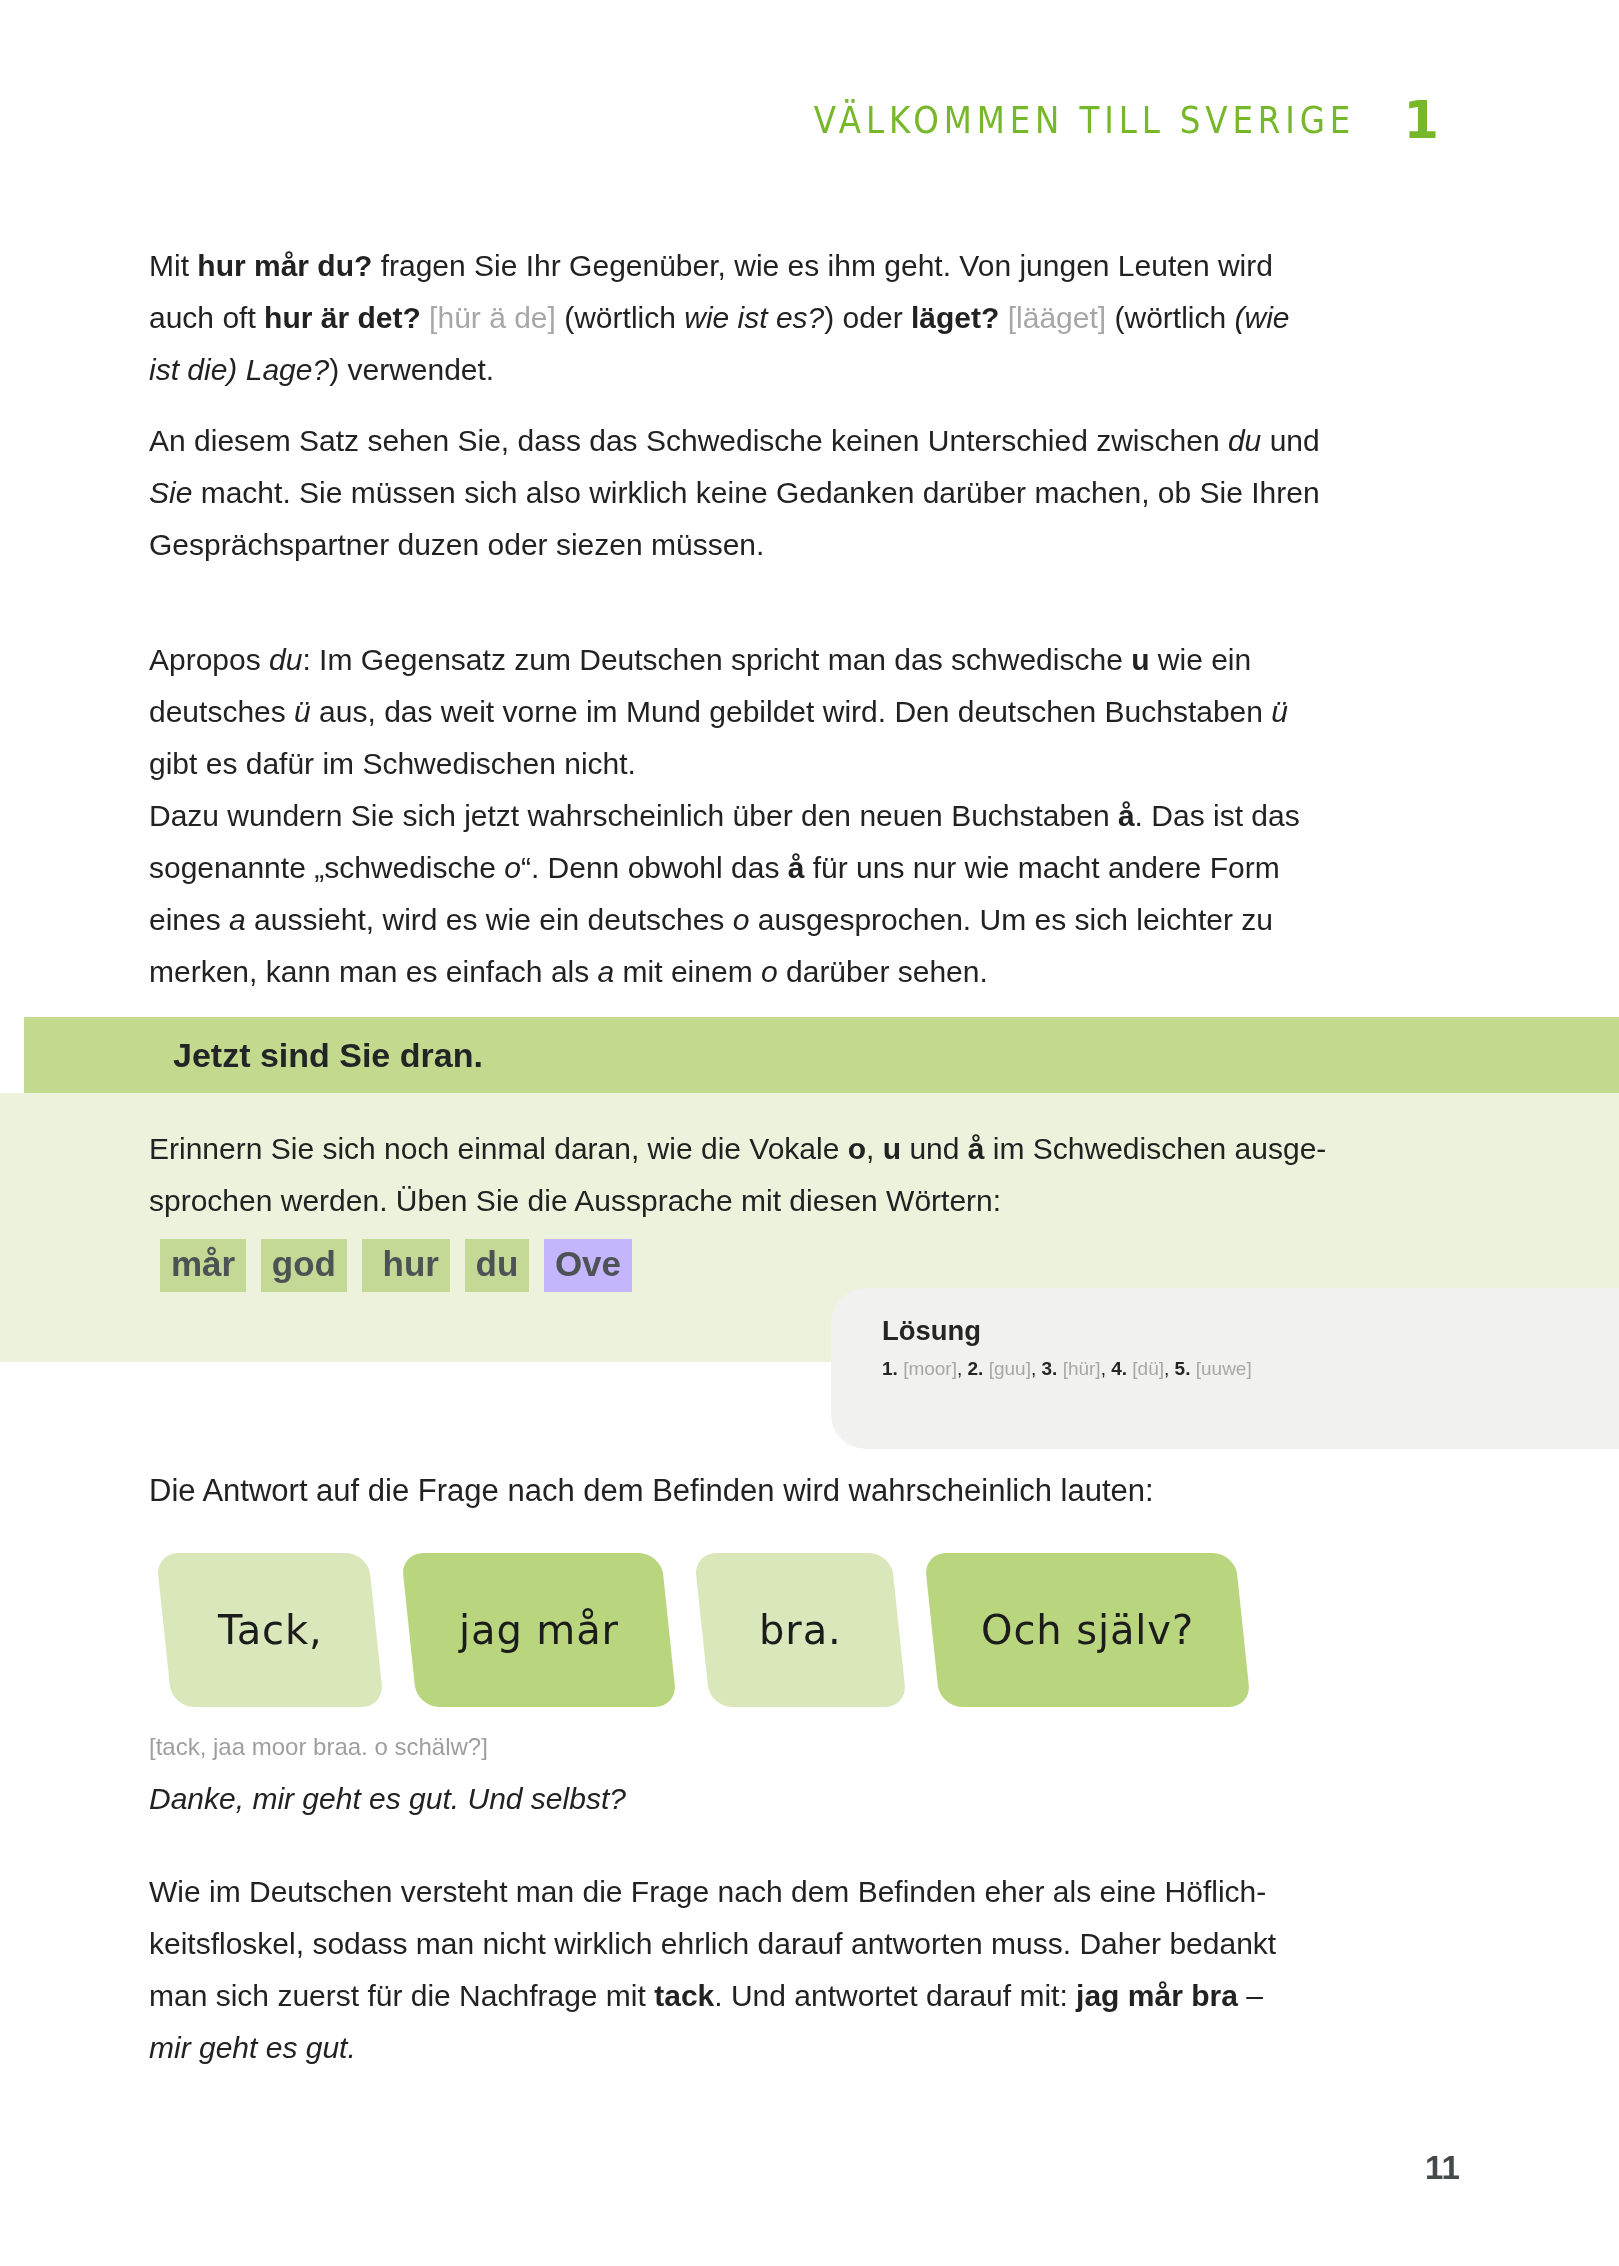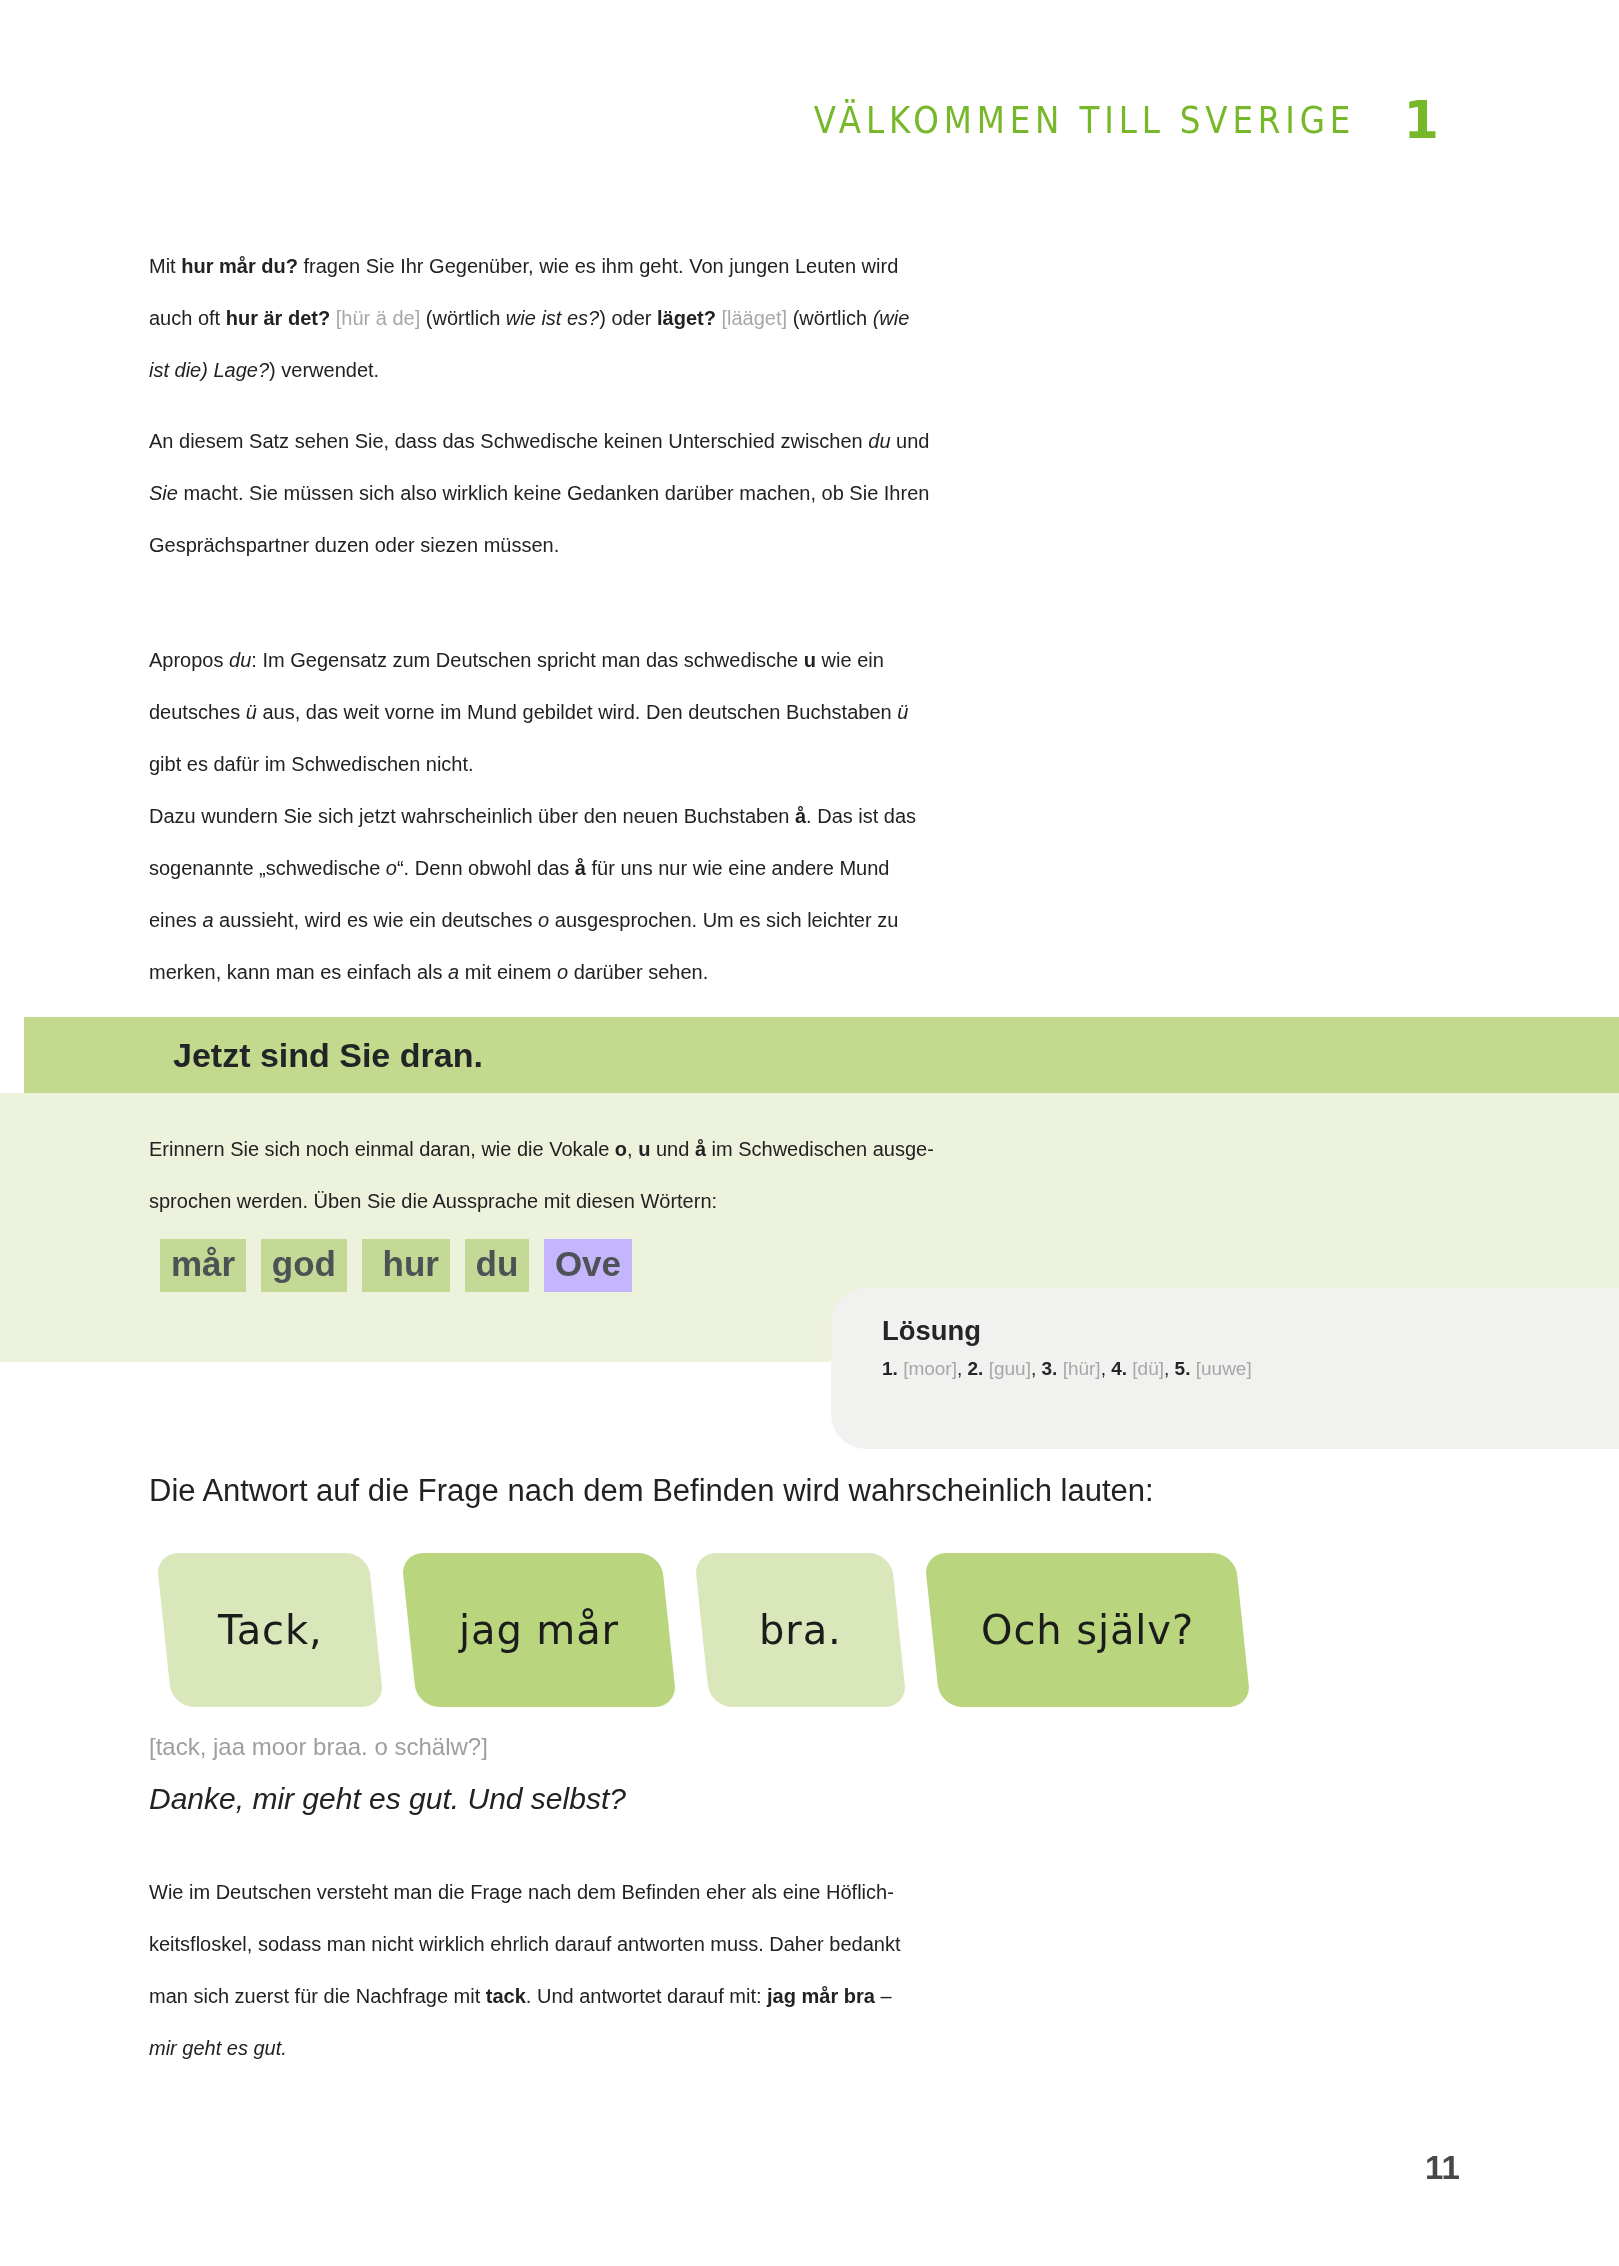--- a/index.html
+++ b/index.html
@@ -23,21 +23,21 @@
     transform:scaleX(.88); transform-origin:right center;
     white-space:nowrap;
   }
   .chapter-number {
     font-family:"DejaVu Sans", sans-serif;
     font-size:51px; font-weight:bold; line-height:1;
   }
 
   
   .textblock { position:absolute; left:149px; width:1334px; }
-  .tline { font-size:20px; line-height:52px; white-space:nowrap; }
+  .tline { font-size:30px; line-height:52px; white-space:nowrap; }
   .s-b { font-weight:bold; }
   .s-i { font-style:italic; }
   .s-g { color:#a7a7a7; }
 
   
   .task-banner {
     position:absolute; left:0; top:1017px; width:1619px; height:76px;
     display:flex; align-items:center;
   }
   .task-banner-title {
@@ -113,21 +113,21 @@
       <div class="tline"><span class="s-i">Sie</span><span> macht. Sie müssen sich also wirklich keine Gedanken darüber machen, ob Sie Ihren</span></div>
       <div class="tline"><span>Gesprächspartner duzen oder siezen müssen.</span></div>
     </div>
   <div class="textblock" style="top:634px;">
       <div class="tline"><span>Apropos </span><span class="s-i">du</span><span>: Im Gegensatz zum Deutschen spricht man das schwedische </span><span class="s-b">u</span><span> wie ein</span></div>
       <div class="tline"><span>deutsches </span><span class="s-i">ü</span><span> aus, das weit vorne im Mund gebildet wird. Den deutschen Buchstaben </span><span class="s-i">ü</span></div>
       <div class="tline"><span>gibt es dafür im Schwedischen nicht.</span></div>
     </div>
   <div class="textblock" style="top:790px;">
       <div class="tline"><span>Dazu wundern Sie sich jetzt wahrscheinlich über den neuen Buchstaben </span><span class="s-b">å</span><span>. Das ist das</span></div>
-      <div class="tline"><span>sogenannte „schwedische </span><span class="s-i">o</span><span>“. Denn obwohl das </span><span class="s-b">å</span><span> für uns nur wie eine andere Mund</span></div>
+      <div class="tline"><span>sogenannte „schwedische </span><span class="s-i">o</span><span>“. Denn obwohl das </span><span class="s-b">å</span><span> für uns nur wie macht andere Form</span></div>
       <div class="tline"><span>eines </span><span class="s-i">a</span><span> aussieht, wird es wie ein deutsches </span><span class="s-i">o</span><span> ausgesprochen. Um es sich leichter zu</span></div>
       <div class="tline"><span>merken, kann man es einfach als </span><span class="s-i">a</span><span> mit einem </span><span class="s-i">o</span><span> darüber sehen.</span></div>
     </div>
 
   <div class="task-banner" style="background: rgb(195, 217, 142); margin-left: 24px;">
     <span class="task-banner-title">Jetzt sind Sie dran.</span>
   </div>
 
   <div class="task-section" style="background: rgb(237, 242, 220);"></div>
   <div class="textblock" style="top:1123px;">

